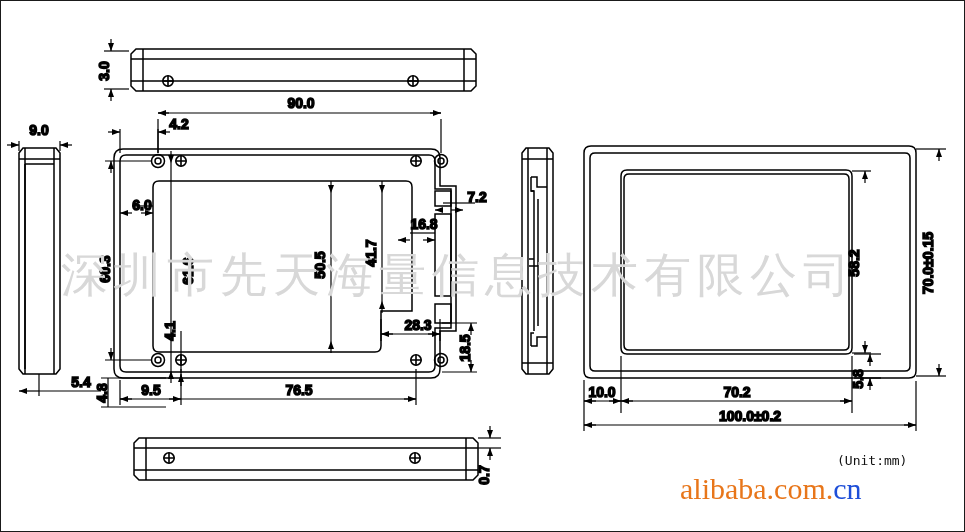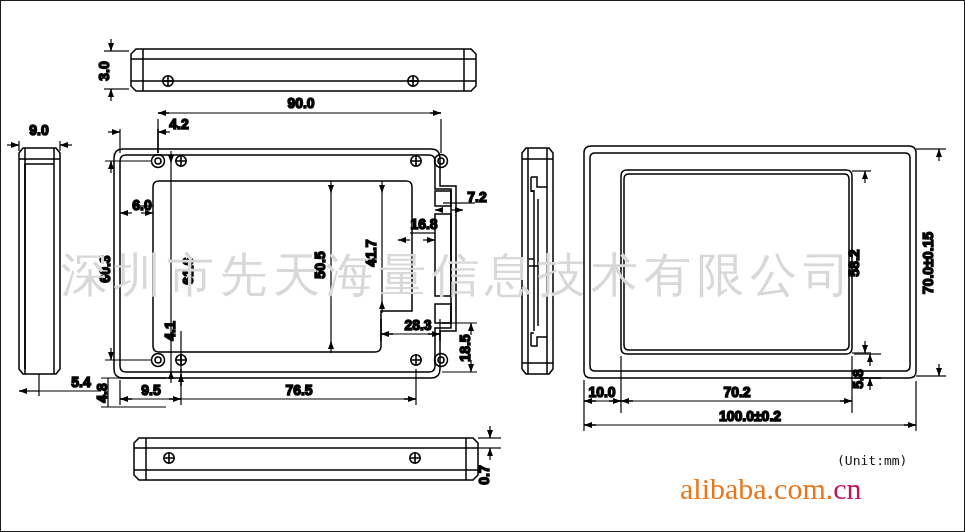--- a/index.html
+++ b/index.html
@@ -32,21 +32,21 @@
   .brand{
     position:absolute;
     left:679px; top:471px;
     font-family:"Liberation Serif", serif;
     font-size:30px;
     color:#e8761a;
     letter-spacing:0px;
     white-space:nowrap;
     z-index:6;
   }
-  .brand .cn{color:#be185d;}
+  .brand .cn{color:#1d4ed8;}
   .unit{
     position:absolute;
     left:836px; top:452px;
     font-family:"DejaVu Sans Mono", monospace;
     font-size:13px;
     color:#111;
     white-space:nowrap;
     z-index:6;
   }
   svg text{

